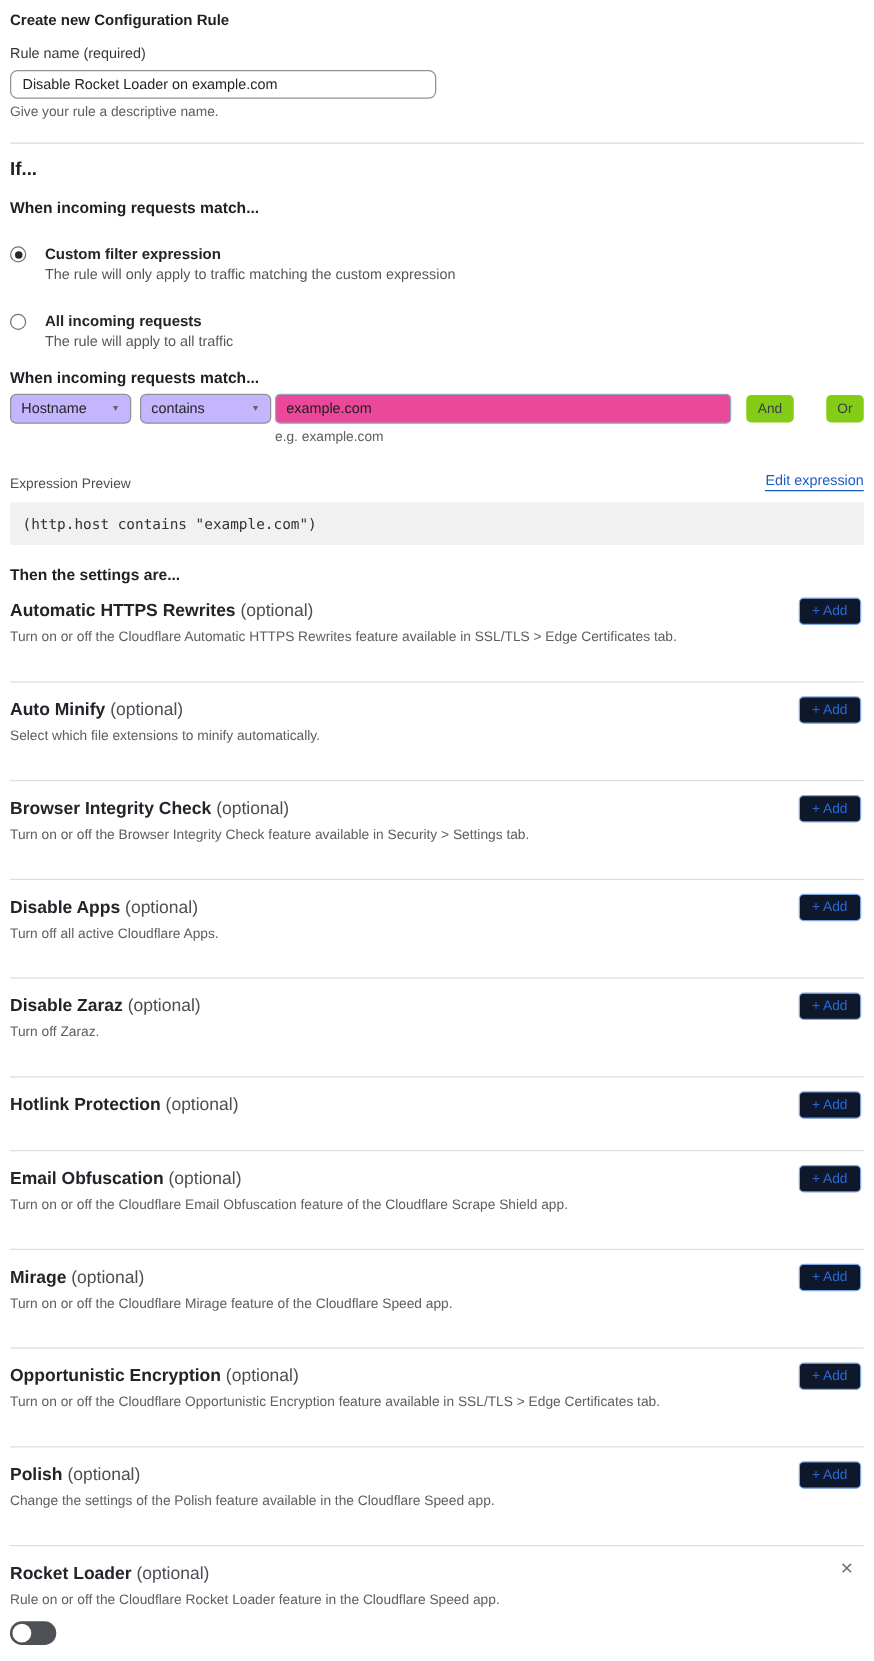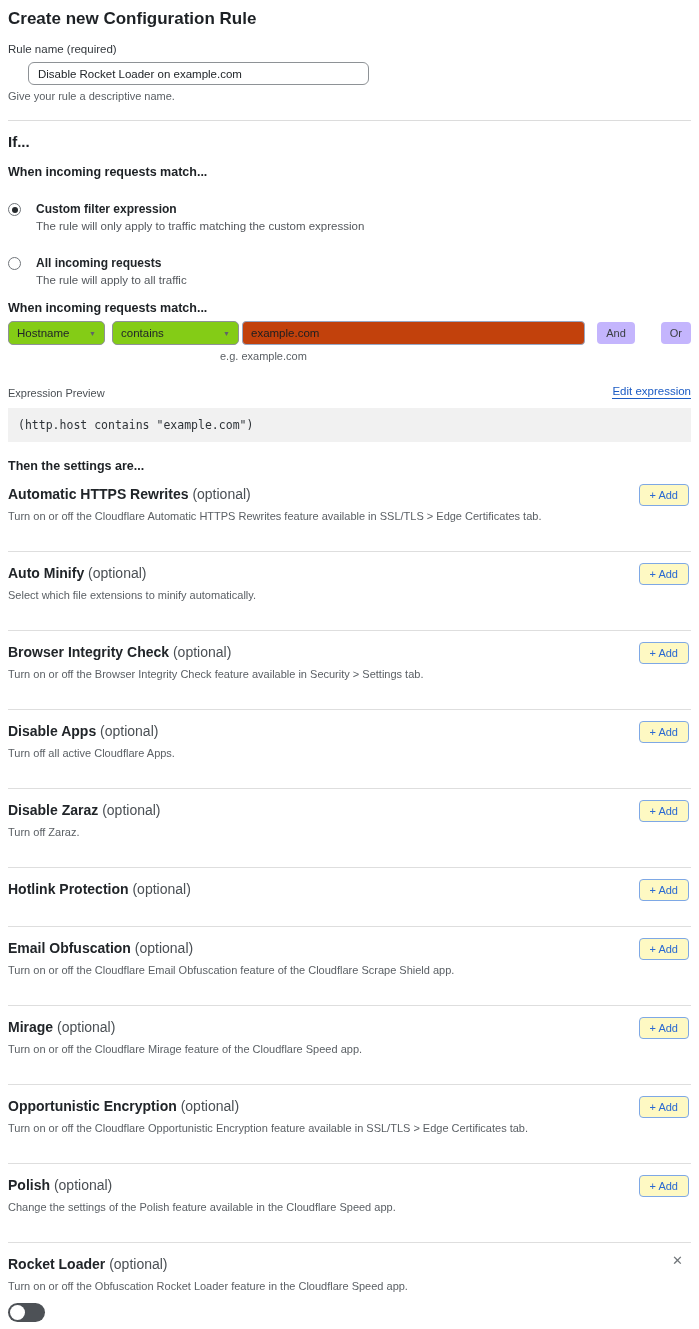--- a/index.html
+++ b/index.html
@@ -4,31 +4,31 @@
 <style>
   * { box-sizing: border-box; margin: 0; padding: 0; }
   html,body { background:#fff; }
   body {
     width: 699px;
     font-family: "Liberation Sans", sans-serif;
     color: #212529;
   }
   .page { padding: 9px 8px 14px 8px; }
 
-  h1.page-title { font-size: 17px; font-weight: bold; color: #1d2125; }
+  h1.page-title { font-size: 12px; font-weight: bold; color: #1d2125; }
 
   .form-group { margin-top: 14px; }
   .field-label { font-size: 11.5px; color: #33383d; display:block; }
   .text-input {
     margin-top: 7px;
     width: 341px; height: 23px;
     border: 1px solid #8e9296; border-radius: 6px;
     padding: 0 9px; font-size: 11.5px; color: #212529;
     font-family: "Liberation Sans", sans-serif;
-    background: #fff; display: block; margin-left: 20px;
+    background: #fff; display: block;
   }
   .helper { margin-top: 5px; font-size: 11px; color: #5b6065; }
 
   hr.divider { margin-top: 18px; border: none; border-top: 1px solid #dcdcdc; }
 
   h2.if-heading { margin-top: 12px; font-size: 15px; font-weight: bold; color:#1d2125; }
   h3.sub-heading { margin-top: 15px; font-size: 12.5px; font-weight: bold; color:#1d2125; }
 
   .radio-group { margin-top: 23px; }
   .radio-row { display: flex; align-items: flex-start; cursor: pointer; }
@@ -43,35 +43,35 @@
   }
   .radio-texts { margin-left: 15px; }
   .radio-label { font-size: 12px; font-weight: bold; color:#212529; }
   .radio-desc { margin-top: 4px; font-size: 11.5px; color:#53575c; }
 
   .filter-labels { margin-top: 16px; display:flex; font-size: 11px; color:#3c4146; }
   .filter-labels .lf { width: 104px; }
   .filter-labels .lo { width: 108px; }
   .filter-row { margin-top: 6px; display: flex; align-items: center; }
   .select-box {
-    height: 24px; border: 1px solid #8e9296; border-radius: 5px; background:#84cc16;
+    height: 24px; border: 1px solid #8e9296; border-radius: 5px; background:#c4b5fd;
     display: flex; align-items: center; justify-content: space-between;
     padding: 0 8px; font-size: 11.5px; color:#212529; cursor: pointer;
   }
   .select-box.w-field { width: 97px; margin-right: 7px; }
-  .select-box.w-op { width: 127px; margin-right: 3px; }
+  .select-box.w-op { width: 105px; margin-right: 3px; }
   .caret { font-size: 7px; color:#5f6468; margin-left: 6px; }
   .value-input {
     height: 24px; flex: 1; margin-right: 12px;
     border: 1px solid #97a7c4; border-radius: 4px;
-    background: #c2410c; padding: 0 8px; font-size: 11.5px; color:#1b1e21;
+    background: #ec4899; padding: 0 8px; font-size: 11.5px; color:#1b1e21;
     font-family: "Liberation Sans", sans-serif;
   }
   .conj-btn {
-    height: 22px; border: none; border-radius: 4px; background: #c4b5fd;
+    height: 22px; border: none; border-radius: 4px; background: #84cc16;
     color: #3a3e42; font-size: 11px; padding: 0 9px; cursor: pointer;
     font-family: "Liberation Sans", sans-serif;
   }
   .conj-btn + .conj-btn { margin-left: 26px; }
   .value-helper { margin-top: 5px; margin-left: 212px; font-size: 11px; color:#5b6065; }
 
   .expr-header { margin-top: 23px; display:flex; justify-content: space-between; align-items: flex-end; }
   .expr-label { font-size: 11px; color:#4a4f54; }
   .edit-link {
     font-size: 11.5px; color:#1b5bc4; text-decoration: none;
@@ -90,21 +90,21 @@
 
   .settings-list { margin-top: 0; }
   .setting-row { position: relative; padding: 13px 60px 29px 0; border-bottom: 1px solid #dedede; }
   .setting-row.last { border-bottom: none; padding-bottom: 10px; }
   .setting-title { font-size: 14px; color:#212529; }
   .setting-title .t { font-weight: bold; }
   .setting-title .opt { font-weight: normal; color:#4a4f54; }
   .setting-desc { margin-top: 8px; font-size: 11px; color:#5b6065; }
   .add-btn {
     position: absolute; top: 11px; right: 2px;
-    background:#fef9c3; border: 1px solid #7ea8e5; border-radius: 4px;
+    background:#0f172a; border: 1px solid #7ea8e5; border-radius: 4px;
     color:#2a69d2; font-size: 11px; padding: 4px 10px; cursor: pointer;
     font-family: "Liberation Sans", sans-serif;
   }
   .close-icon {
     position: absolute; top: 11px; right: 8px;
     font-size: 13px; color:#707579; cursor: pointer; line-height: 13px;
   }
   .toggle {
     margin-top: 11px; width: 37px; height: 19px; border-radius: 10px;
     background: #4d5156; display: flex; align-items: center; cursor: pointer;
@@ -264,21 +264,21 @@
       <div class="setting-desc">Change the settings of the Polish feature available in the Cloudflare Speed app.</div>
       <button class="add-btn">+ Add</button>
     </div>
 
     <div class="setting-row last">
       <div class="setting-title">
         <span class="t">Rocket Loader</span>
         <span class="opt">(optional)</span>
       </div>
       <span class="close-icon">✕</span>
-      <div class="setting-desc">Turn on or off the Obfuscation Rocket Loader feature in the Cloudflare Speed app.</div>
+      <div class="setting-desc">Rule on or off the Cloudflare Rocket Loader feature in the Cloudflare Speed app.</div>
       <div class="toggle">
         <span class="knob"></span>
 
       </div>
     </div>
 
   </div>
 </div>
 
 </body></html>

